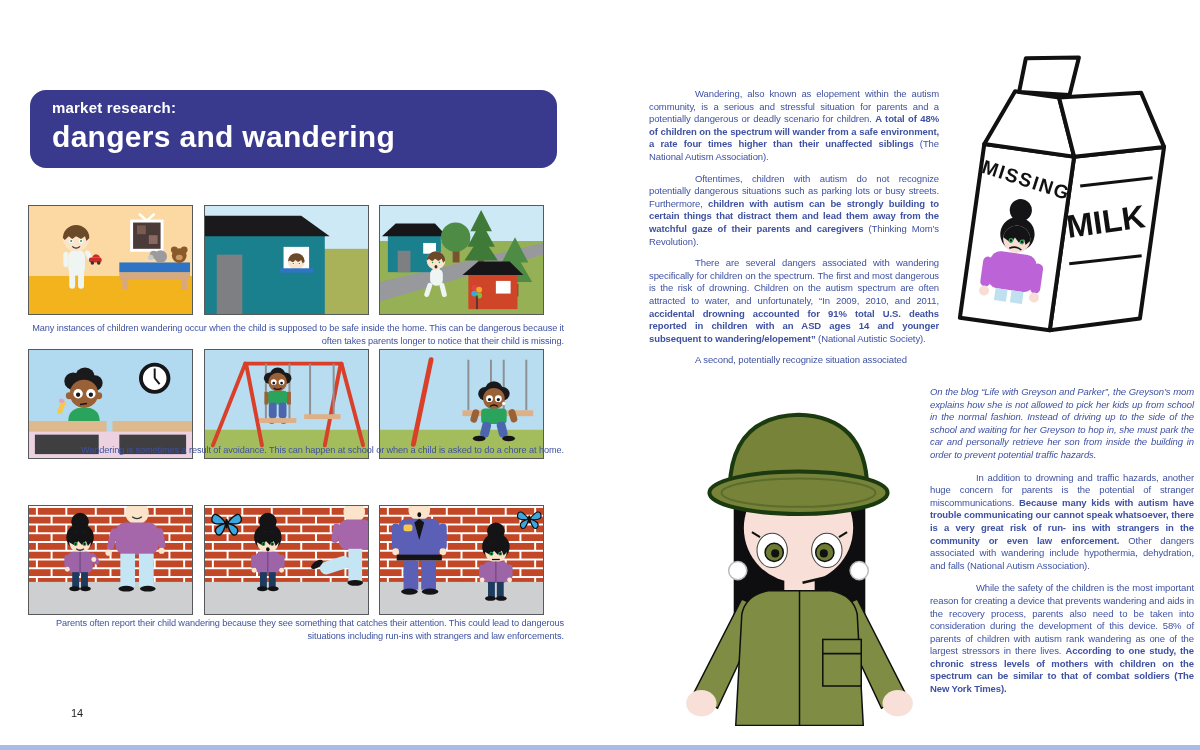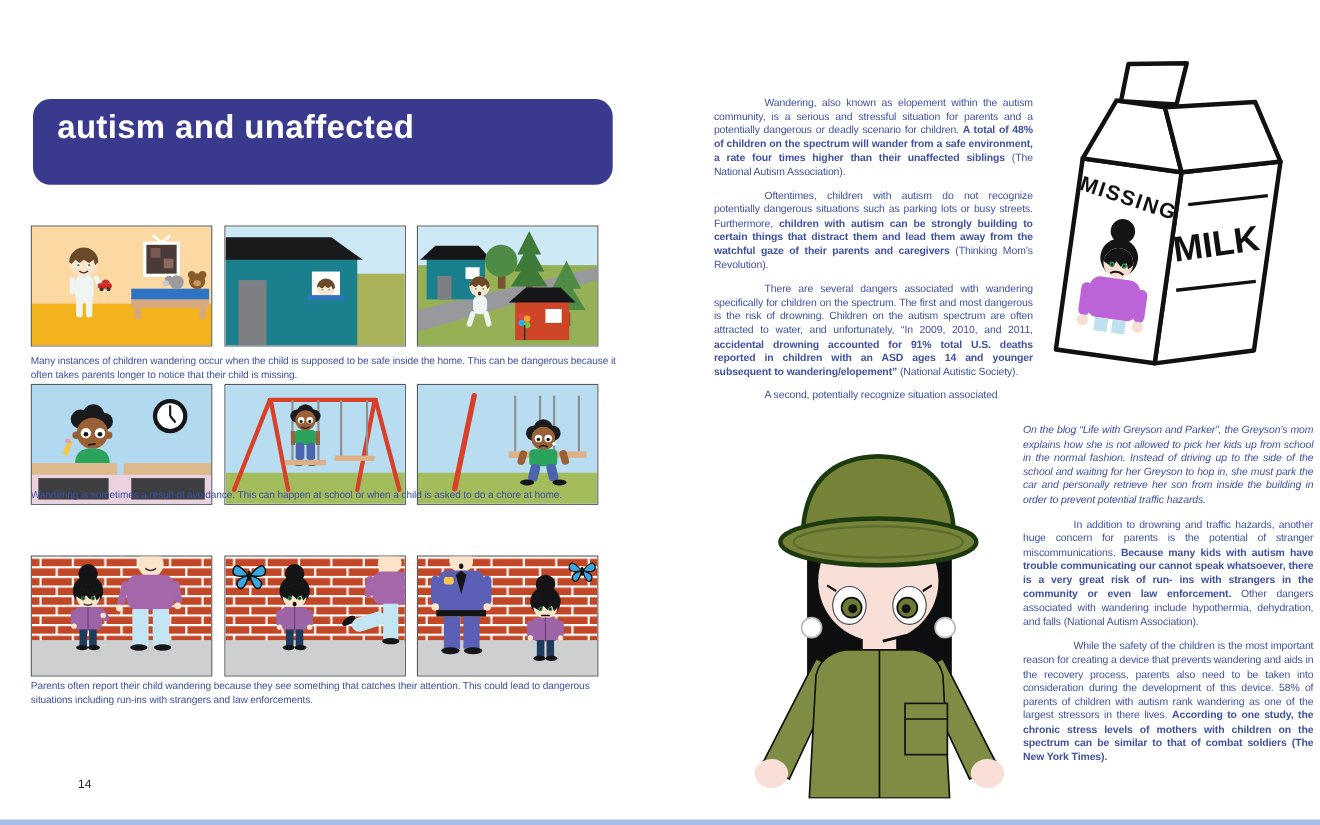--- a/index.html
+++ b/index.html
@@ -8,37 +8,38 @@
   
   .banner{position:absolute;left:30px;top:90px;width:527px;height:78px;background:#393a8e;
           border-radius:16px;box-sizing:border-box;padding:9px 0 0 22px;color:#fff;}
   .kicker{font-size:15px;font-weight:bold;letter-spacing:.2px;margin:0 0 4px 0;}
   .title{font-size:30px;font-weight:bold;letter-spacing:.3px;margin:0;}
   
   .panel{position:absolute;width:163px;height:108px;border:1.5px solid #58595b;background:#fff;}
   .panel svg{display:block;width:163px;height:108px;}
   
   .caption{position:absolute;left:28px;width:536px;color:#3e51a2;font-size:9.2px;
-           line-height:13px;letter-spacing:-.1px;}
+           line-height:13px;letter-spacing:-.1px;text-align:right;}
   .col{position:absolute;color:#3e51a2;font-size:9.5px;line-height:12.6px;letter-spacing:-.1px;margin-left:12px;}
   .col p{margin:0 0 9px 0;text-indent:46px;text-align:justify;}
   .col.c2 p{margin-bottom:10px;}
   .col p.flush{text-indent:0;font-style:italic;}
   .b{font-weight:bold;}
   .pagenum{position:absolute;top:707px;font-size:11px;color:#231f20;margin-left:43px;}
   .footbar{position:absolute;left:0;top:745px;width:1200px;height:5px;background:#a8bce8;}
   .art{position:absolute;}
 </style>
 </head>
 <body>
 
 <div id="page">
 
   <div class="banner">
-    <div class="title">autism and unaffected</div>
+    <div class="kicker">market research:</div>
+    <div class="title">dangers and wandering</div>
   </div>
 
   <div class="panel" style="left:28px;top:205px">
     <svg viewBox="0 0 166 111" preserveAspectRatio="none">
       <rect width="166" height="111" fill="#fcd9a2"></rect>
       <rect y="72" width="166" height="39" fill="#f3b31c"></rect>
       <path d="M112,8 L120,15 L128,8" stroke="#fff" fill="none" stroke-width="2.5"></path>
       <rect x="103" y="14" width="34" height="33" fill="#fff"></rect>
       <rect x="106" y="17" width="28" height="27" fill="#4a3a38"></rect>
       <rect x="110" y="20" width="9" height="9" fill="#7a5b52"></rect>

